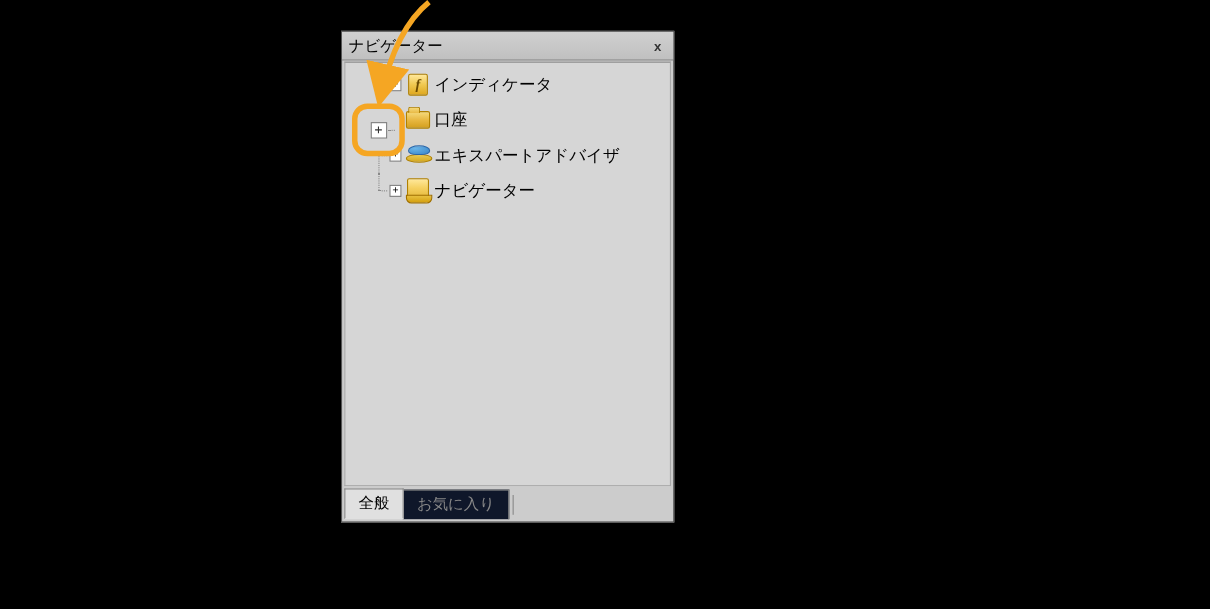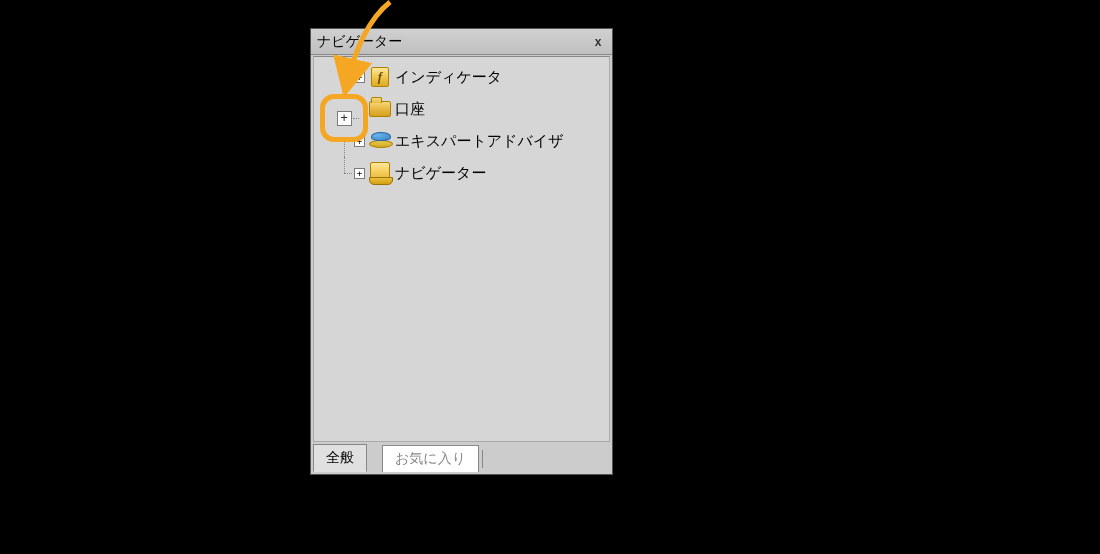--- a/index.html
+++ b/index.html
@@ -244,22 +244,21 @@
       margin-right: -1px;
       font-family: Liberation Serif, serif;
     }
     .tab.active {
       background: #e0e0e0;
       border-bottom: 1px solid #e0e0e0;
       z-index: 2;
     }
     .tab.inactive {
       color: #888;
-      background: #ffffff;
-      margin-left: 16px;
+      background: #0f172a;
     }
     .tab-divider {
       width: 1px;
       height: 18px;
       background: #888;
       margin: 0 4px 4px 4px;
     }
     .arrow-svg {
       position: absolute;
       left: 290px;

